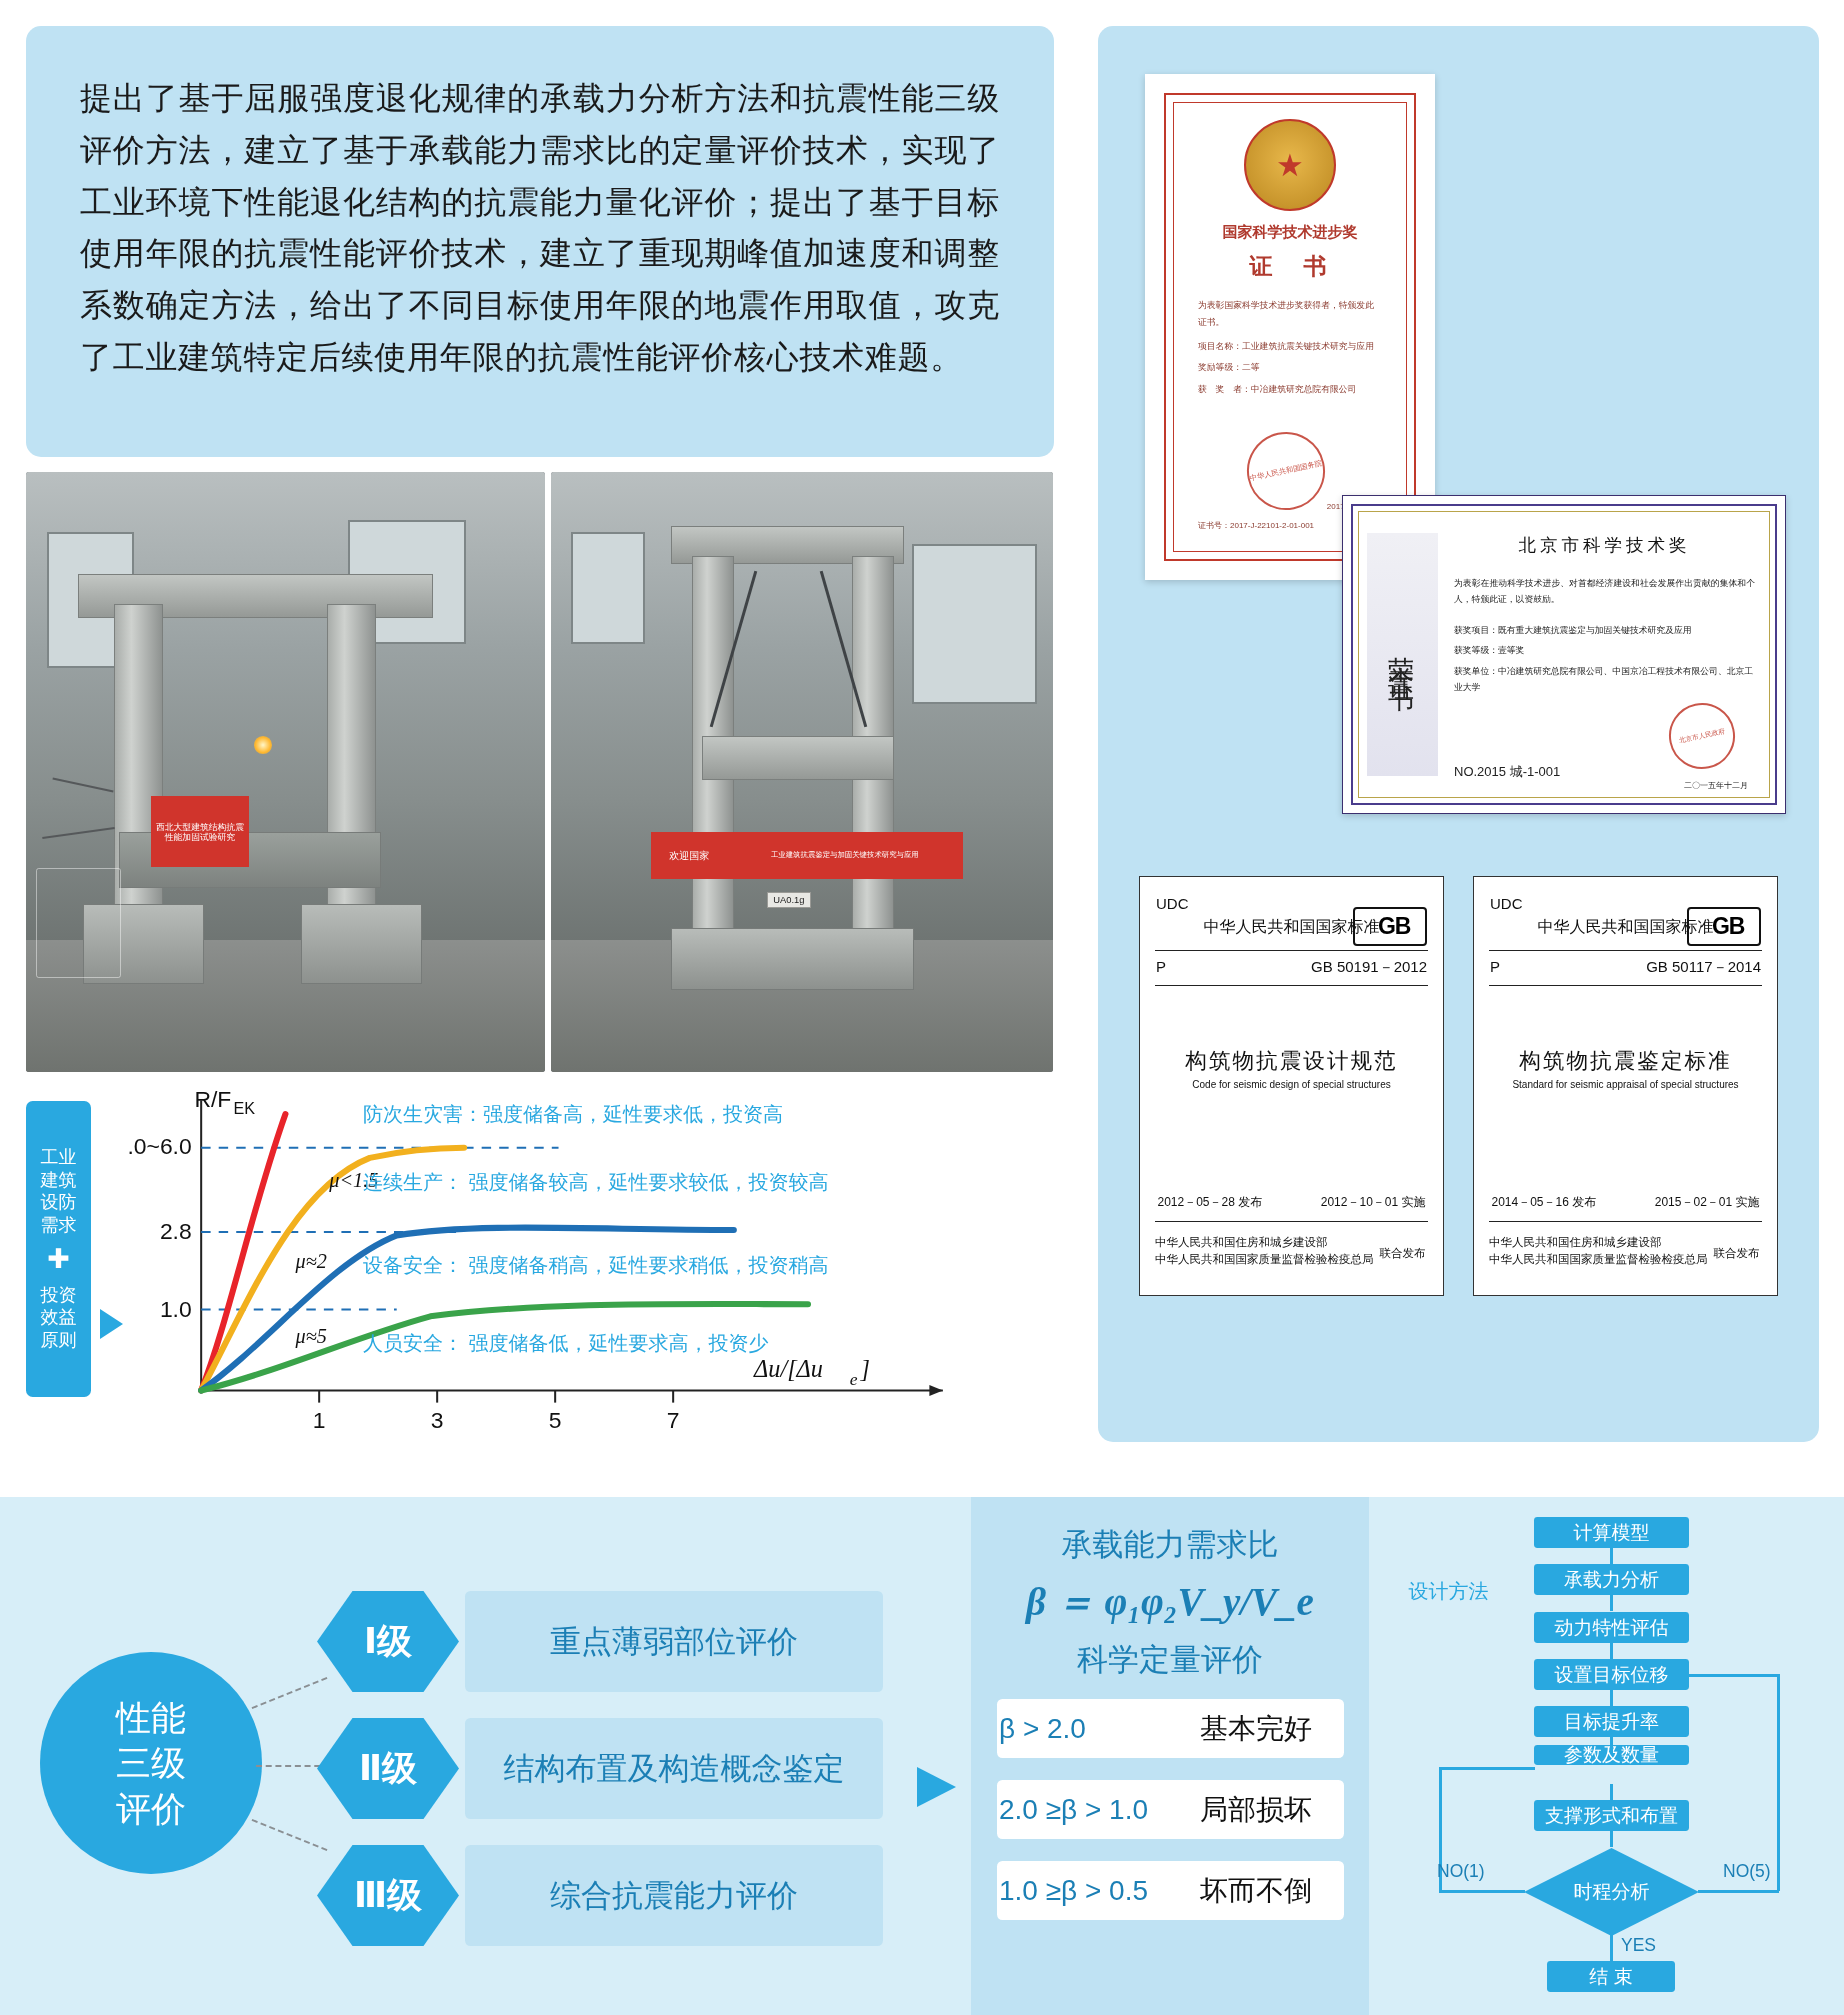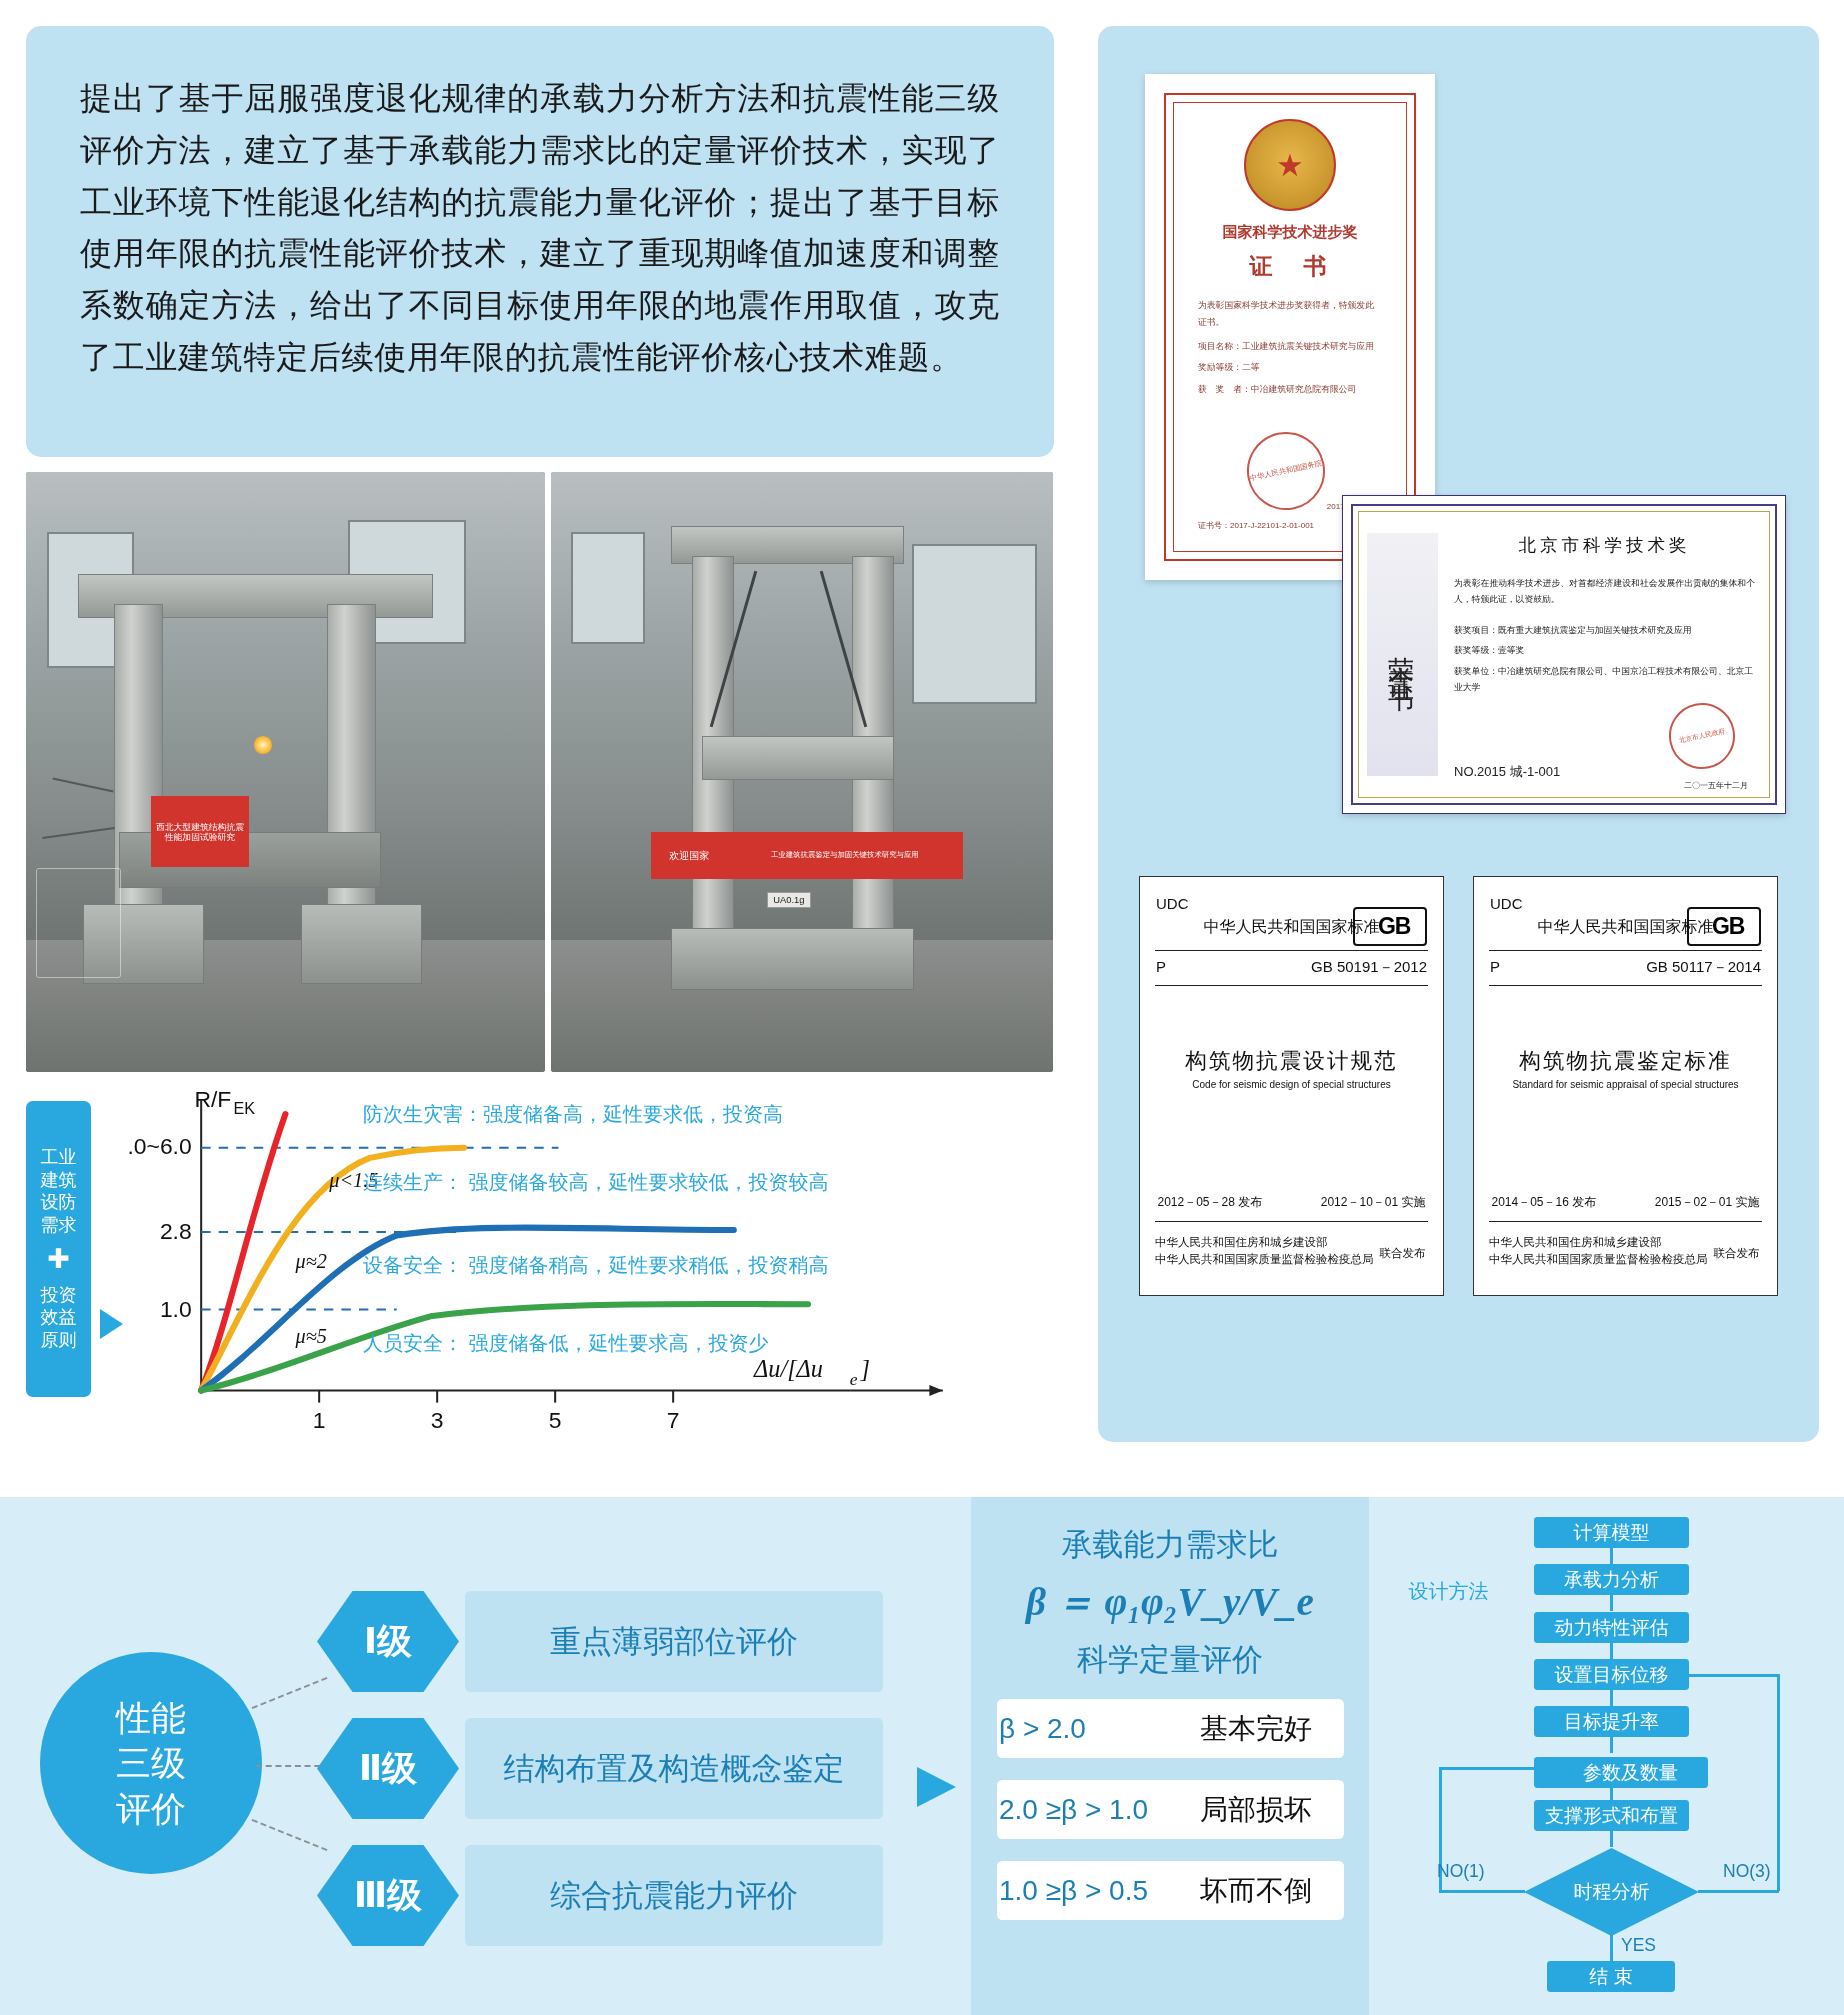--- a/index.html
+++ b/index.html
@@ -348,21 +348,21 @@
   </div>
 
   <div id="flow-panel">
     <div id="design-method-label">设计方法</div>
 
     <div class="fnode" style="left:135px;top:20px;width:155px;height:31px;">计算模型</div>
     <div class="fnode" style="left:135px;top:67px;width:155px;height:31px;text-align:center;">承载力分析</div>
     <div class="fnode" style="left:135px;top:115px;width:155px;height:31px;">动力特性评估</div>
     <div class="fnode" style="left:135px;top:162px;width:155px;height:31px;">设置目标位移</div>
     <div class="fnode" style="left:135px;top:209px;width:155px;height:31px;">目标提升率</div>
-    <div class="fnode" style="left:135px;top:260px;width:155px;height:31px;padding-left:19px;">参数及数量</div>
+    <div class="fnode" style="left:135px;top:248px;width:155px;height:20px;">参数及数量</div>
     <div class="fnode" style="left:135px;top:303px;width:155px;height:31px;">支撑形式和布置</div>
     <div class="fdiam" style="left:125px;top:351px;width:175px;height:88px;">时程分析</div>
     <div class="fnode" style="left:148px;top:464px;width:128px;height:31px;">结 束</div>
 
     <div class="fline" style="left:211px;top:51px;width:2.7px;height:16px;"></div>
     <div class="fline" style="left:211px;top:98px;width:2.7px;height:16px;"></div>
     <div class="fline" style="left:211px;top:146px;width:2.7px;height:16px;"></div>
     <div class="fline" style="left:211px;top:193px;width:2.7px;height:16px;"></div>
     <div class="fline" style="left:211px;top:240px;width:2.7px;height:16px;"></div>
     <div class="fline" style="left:211px;top:287px;width:2.7px;height:16px;"></div>
@@ -371,17 +371,17 @@
 
     <div class="fline" style="left:40px;top:270px;width:2.7px;height:125px;"></div>
     <div class="fline" style="left:40px;top:393px;width:86px;height:2.7px;"></div>
     <div class="fline" style="left:40px;top:270px;width:96px;height:2.7px;"></div>
 
     <div class="fline" style="left:378px;top:177px;width:2.7px;height:217px;"></div>
     <div class="fline" style="left:299px;top:393px;width:81px;height:2.7px;"></div>
     <div class="fline" style="left:290px;top:177px;width:90px;height:2.7px;"></div>
 
     <div class="flabel" style="left:38px;top:364px;">NO(1)</div>
-    <div class="flabel" style="left:324px;top:364px;">NO(3)</div>
+    <div class="flabel" style="left:324px;top:364px;">NO(5)</div>
     <div class="flabel" style="left:222px;top:438px;">YES</div>
   </div>
 </div>
 
 
 </body></html>

